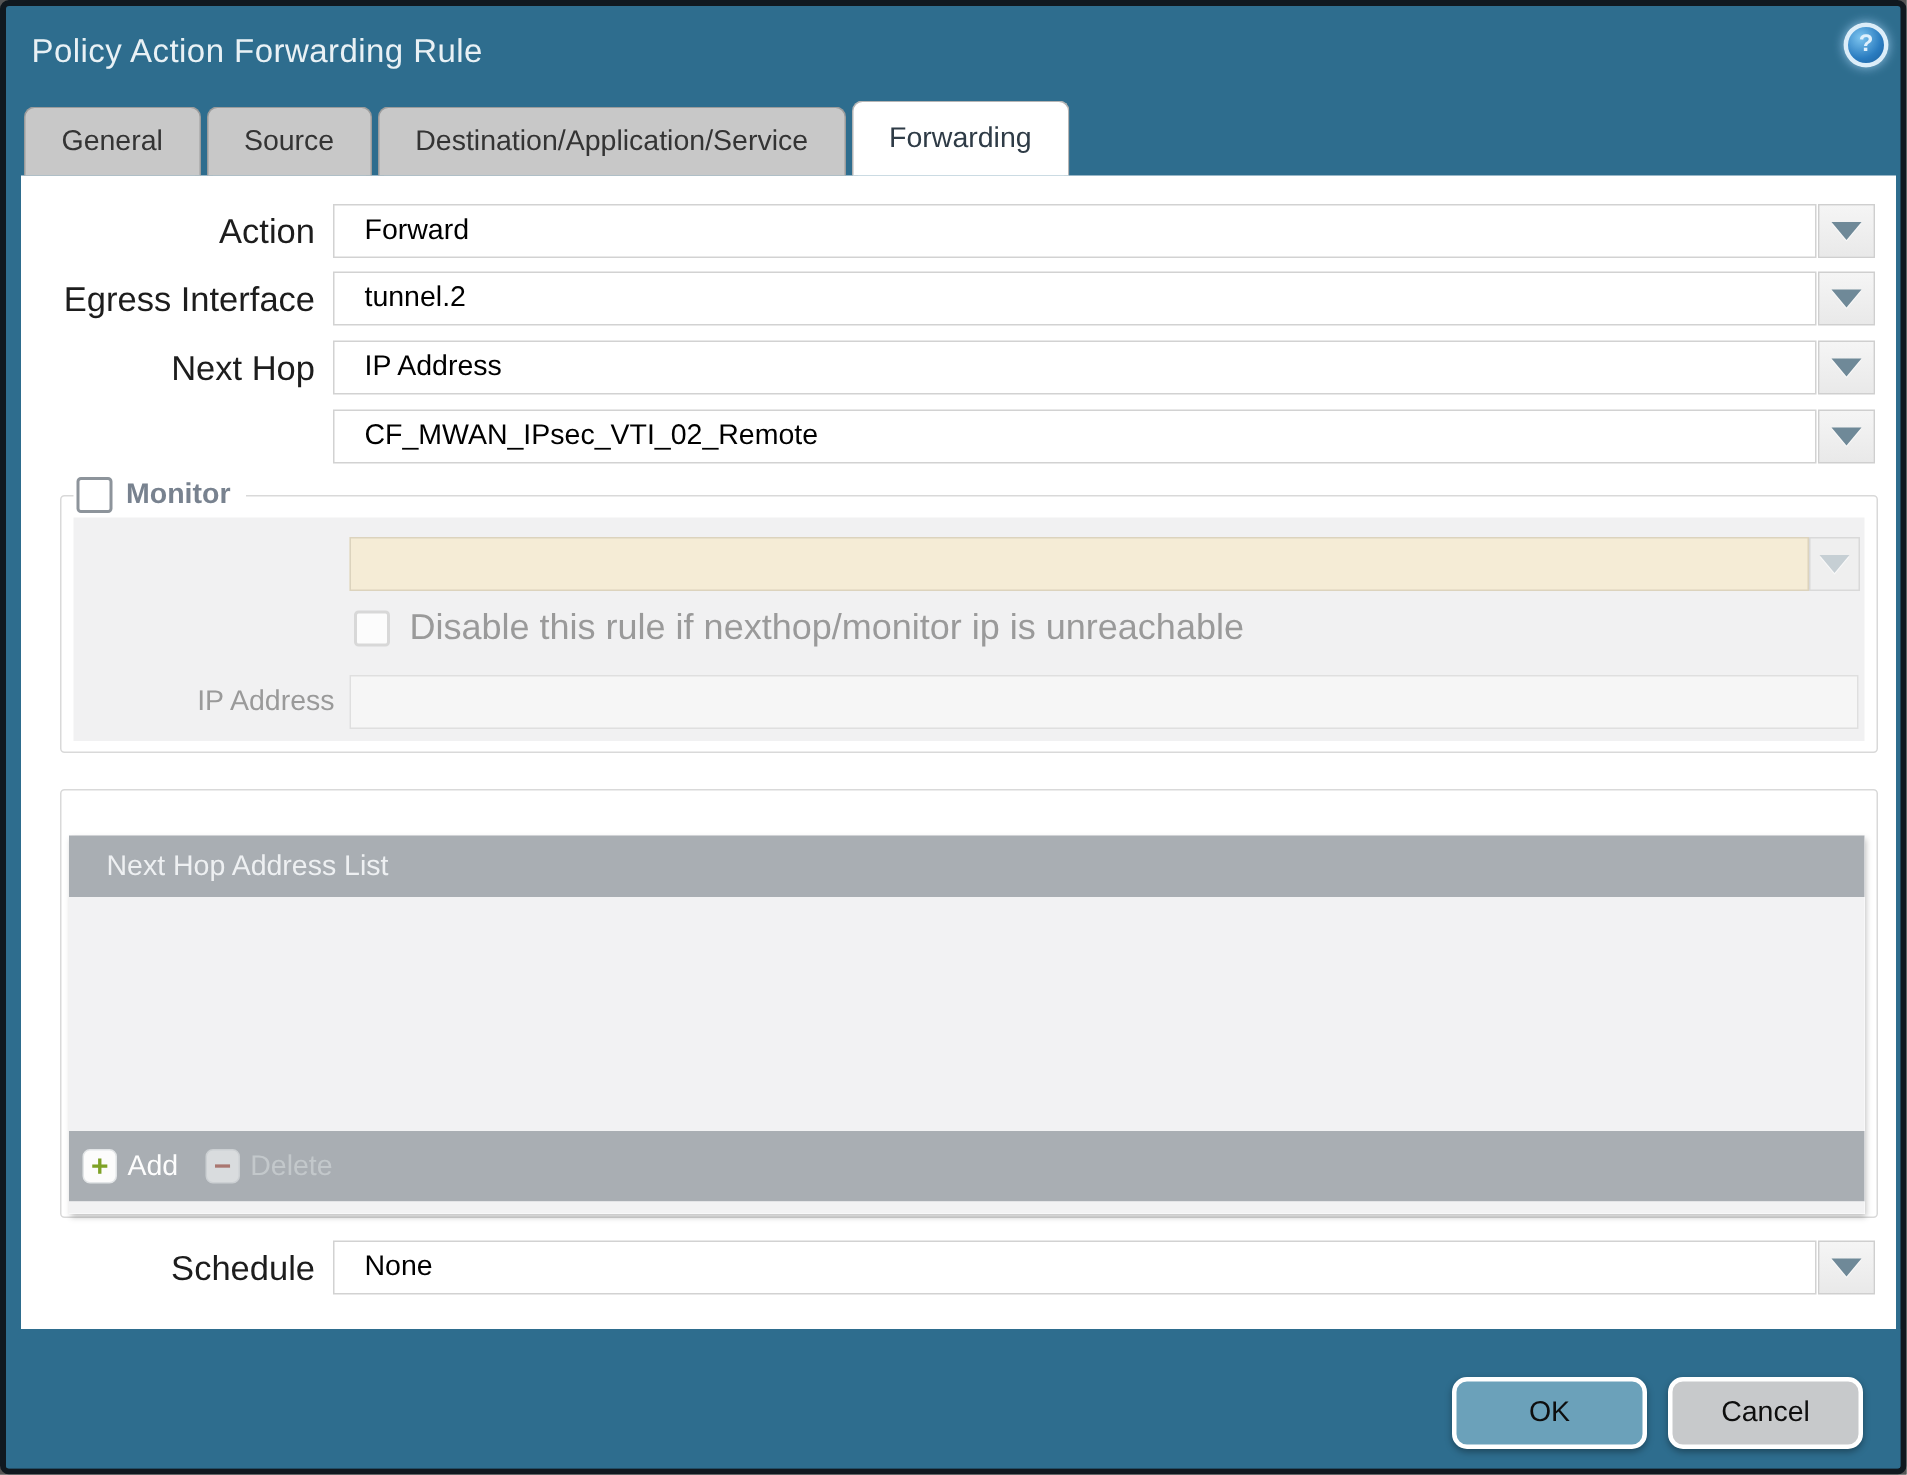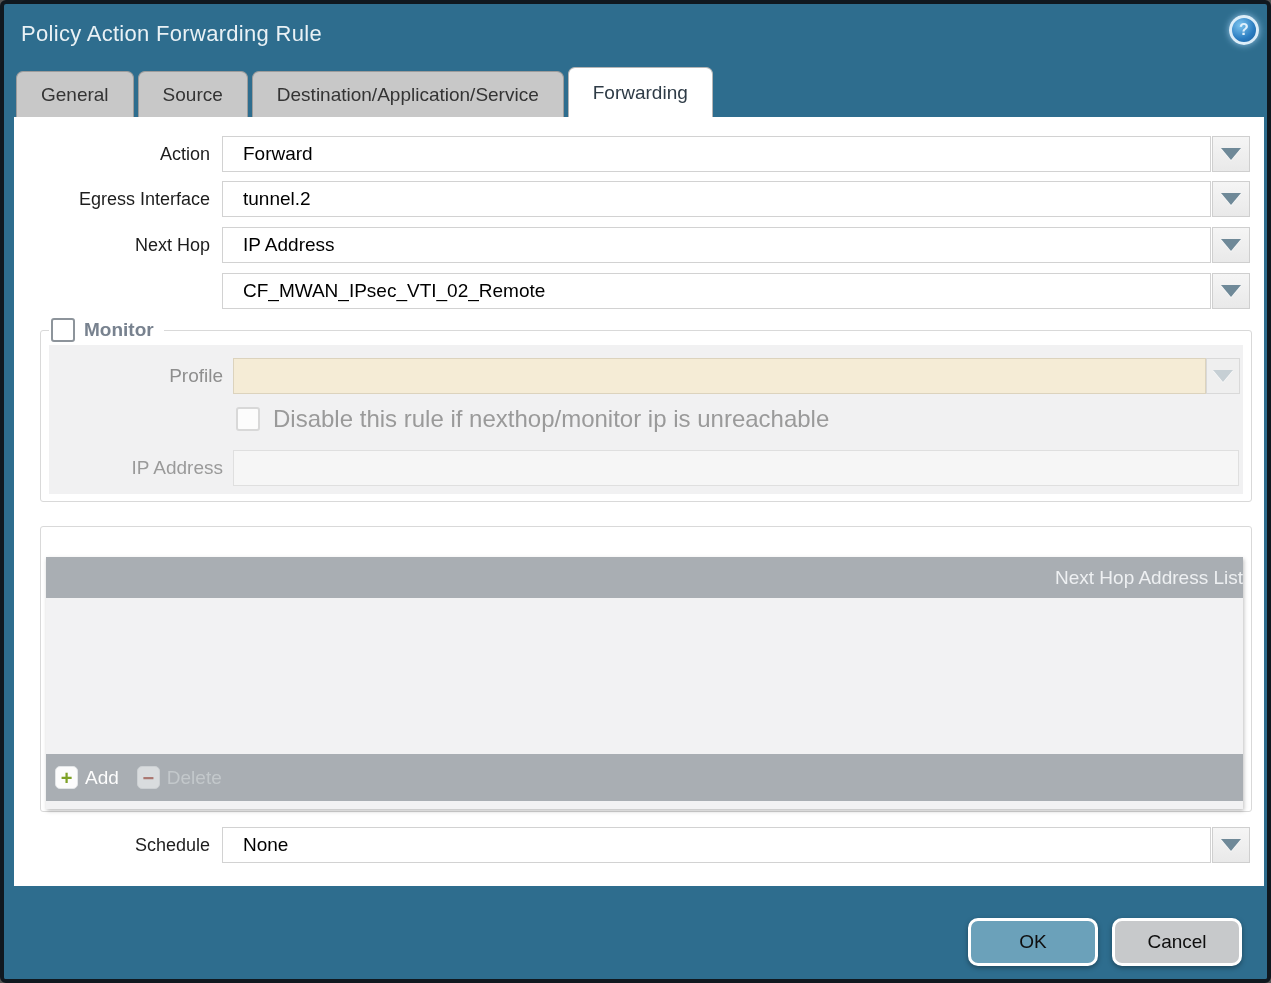--- a/index.html
+++ b/index.html
@@ -51,21 +51,21 @@
   }
 
   
   .panel {
     position:absolute; left:10px; top:113px; right:3px; height:769px;
     background:#ffffff; z-index:1;
   }
 
   .row-label {
     position:absolute; left:0; width:196px;
-    text-align:right; font-size:18px; color:#1d1d1d; line-height:36px;
+    text-align:right; font-size:23px; color:#1d1d1d; line-height:36px;
     white-space:nowrap;
   }
   .field {
     position:absolute; height:36px;
     background:#fff; border:1px solid #d2d2d2;
     font-size:19px; color:#000; line-height:34px; padding-left:20px;
     white-space:nowrap; overflow:hidden;
   }
   .dd-btn {
     position:absolute; width:38px; height:36px;
@@ -112,21 +112,21 @@
   }
   .dis-text { font-size:24px; color:#9a9a9a; line-height:26px; white-space:nowrap; }
 
   
   .nh-table {
     position:absolute; left:5px; top:30px; width:1197px;
     box-shadow: 1px 2px 4px rgba(0,0,0,.25);
   }
   .nh-header {
     height:41px; background:#a9aeb3;
-    color:#eef0f2; font-size:19px; line-height:41px; padding-left:0;text-align:right;
+    color:#eef0f2; font-size:19px; line-height:41px; padding-left:25px;
   }
   .nh-body { height:156px; background:#f2f2f3; }
   .nh-footer {
     height:47px; background:#a9aeb3;
     display:flex; align-items:center; gap:18px; padding-left:9px;
   }
   .nh-strip { height:8px; background:#f2f2f3; }
   .tbl-btn { display:flex; align-items:center; gap:7px; cursor:pointer; }
   .tbl-btn .ic {
     width:23px; height:23px; border-radius:5px;
@@ -194,21 +194,20 @@
       <div class="tri"></div>
     </div>
 
     <div class="fset" style="left:26px; top:213px; width:1212px; height:172px;">
       <div class="legend">
         <div class="checkbox"></div>
         <span>Monitor</span>
       </div>
       <div class="gray-inner"></div>
 
-      <div class="flabel" style="top:27px;">Profile</div>
       <div class="field" style="left:192px; top:27px; width:973px; background:#f5ecd6; border-color:#dcd3bd;"></div>
       <div class="dd-btn" style="left:1165px; top:27px; width:34px; background:#efefef; border-color:#d9d9d9;">
         <div class="tri disabled"></div>
       </div>
 
       <div style="position:absolute; left:195px; top:75px; display:flex; align-items:center; gap:13px;">
         <div class="checkbox disabled"></div>
         <span class="dis-text">Disable this rule if nexthop/monitor ip is unreachable</span>
       </div>
 

